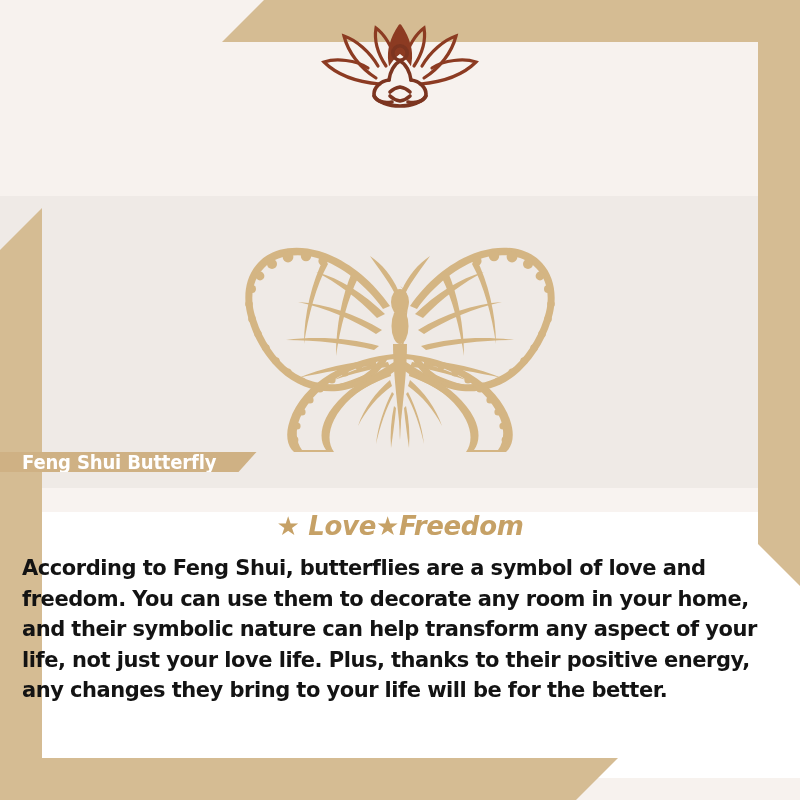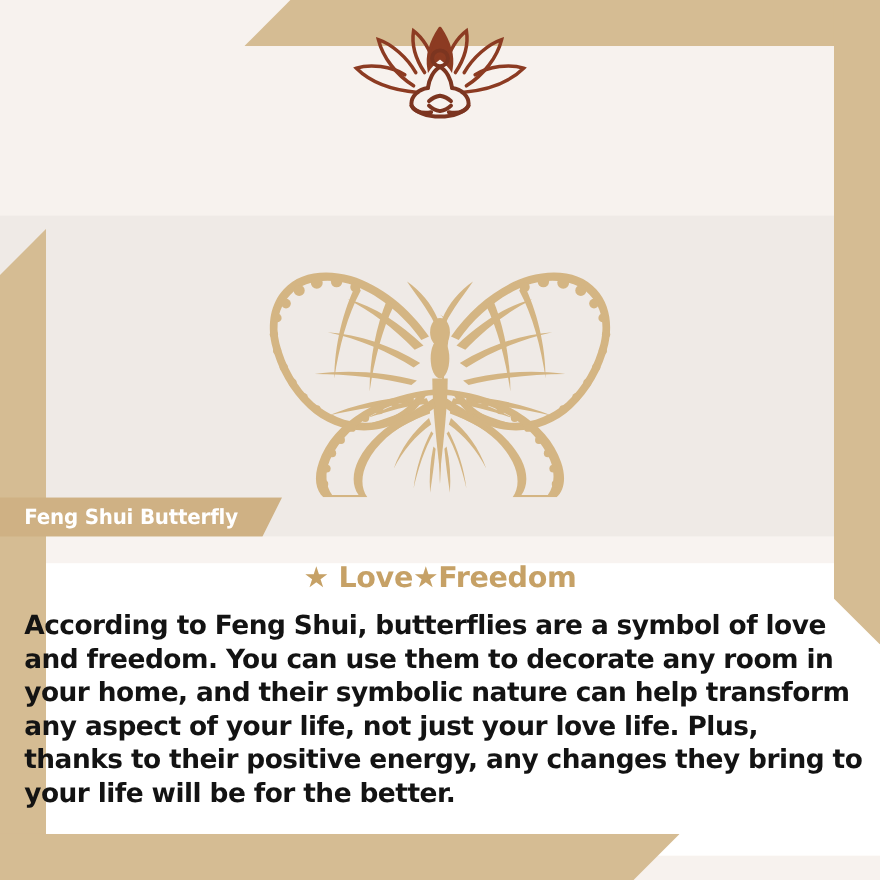--- a/index.html
+++ b/index.html
@@ -94,21 +94,21 @@
   
   .butterfly-wrap {
     position:absolute; top:232px; left:0; width:800px; height:222px;
     display:flex; align-items:center; justify-content:center;
   }
   .butterfly { width:352px; height:218px; display:block; }
 
   
   .ribbon {
     position:absolute; top:452px; left:0;
-    height:36px; padding:0 30px 0 22px;
+    height:20px; padding:0 30px 0 22px;
     background:#cfb184;
     display:flex; align-items:center;
     clip-path: polygon(0 0, 100% 0, calc(100% - 18px) 100%, 0 100%);
   }
   .ribbon-text {
     font-family:"DejaVu Sans", sans-serif;
     font-size:19px; font-weight:700;
     color:#ffffff;
     letter-spacing:-0.2px;
     transform:scaleX(0.95);
@@ -118,26 +118,27 @@
 
   
   .subtitle {
     position:absolute; top:511px; left:0; width:800px;
     text-align:center;
     font-family:"DejaVu Sans", sans-serif;
     font-size:26px; font-weight:700;
     color:#c6a166;
     white-space:pre;
     letter-spacing:-0.3px;
+    font-style:italic;
   }
   .paragraph {
     position:absolute; top:553px; left:22px;
     width:762px;
     font-family:"DejaVu Sans", sans-serif;
-    font-size:24px; font-weight:700;
+    font-size:21px; font-weight:700;
     line-height:30.5px;
     color:#131313;
     letter-spacing:-0.45px;
     word-spacing:-0.3px;
   }
 </style>
 </head>
 <body>
 
 <div id="page">

